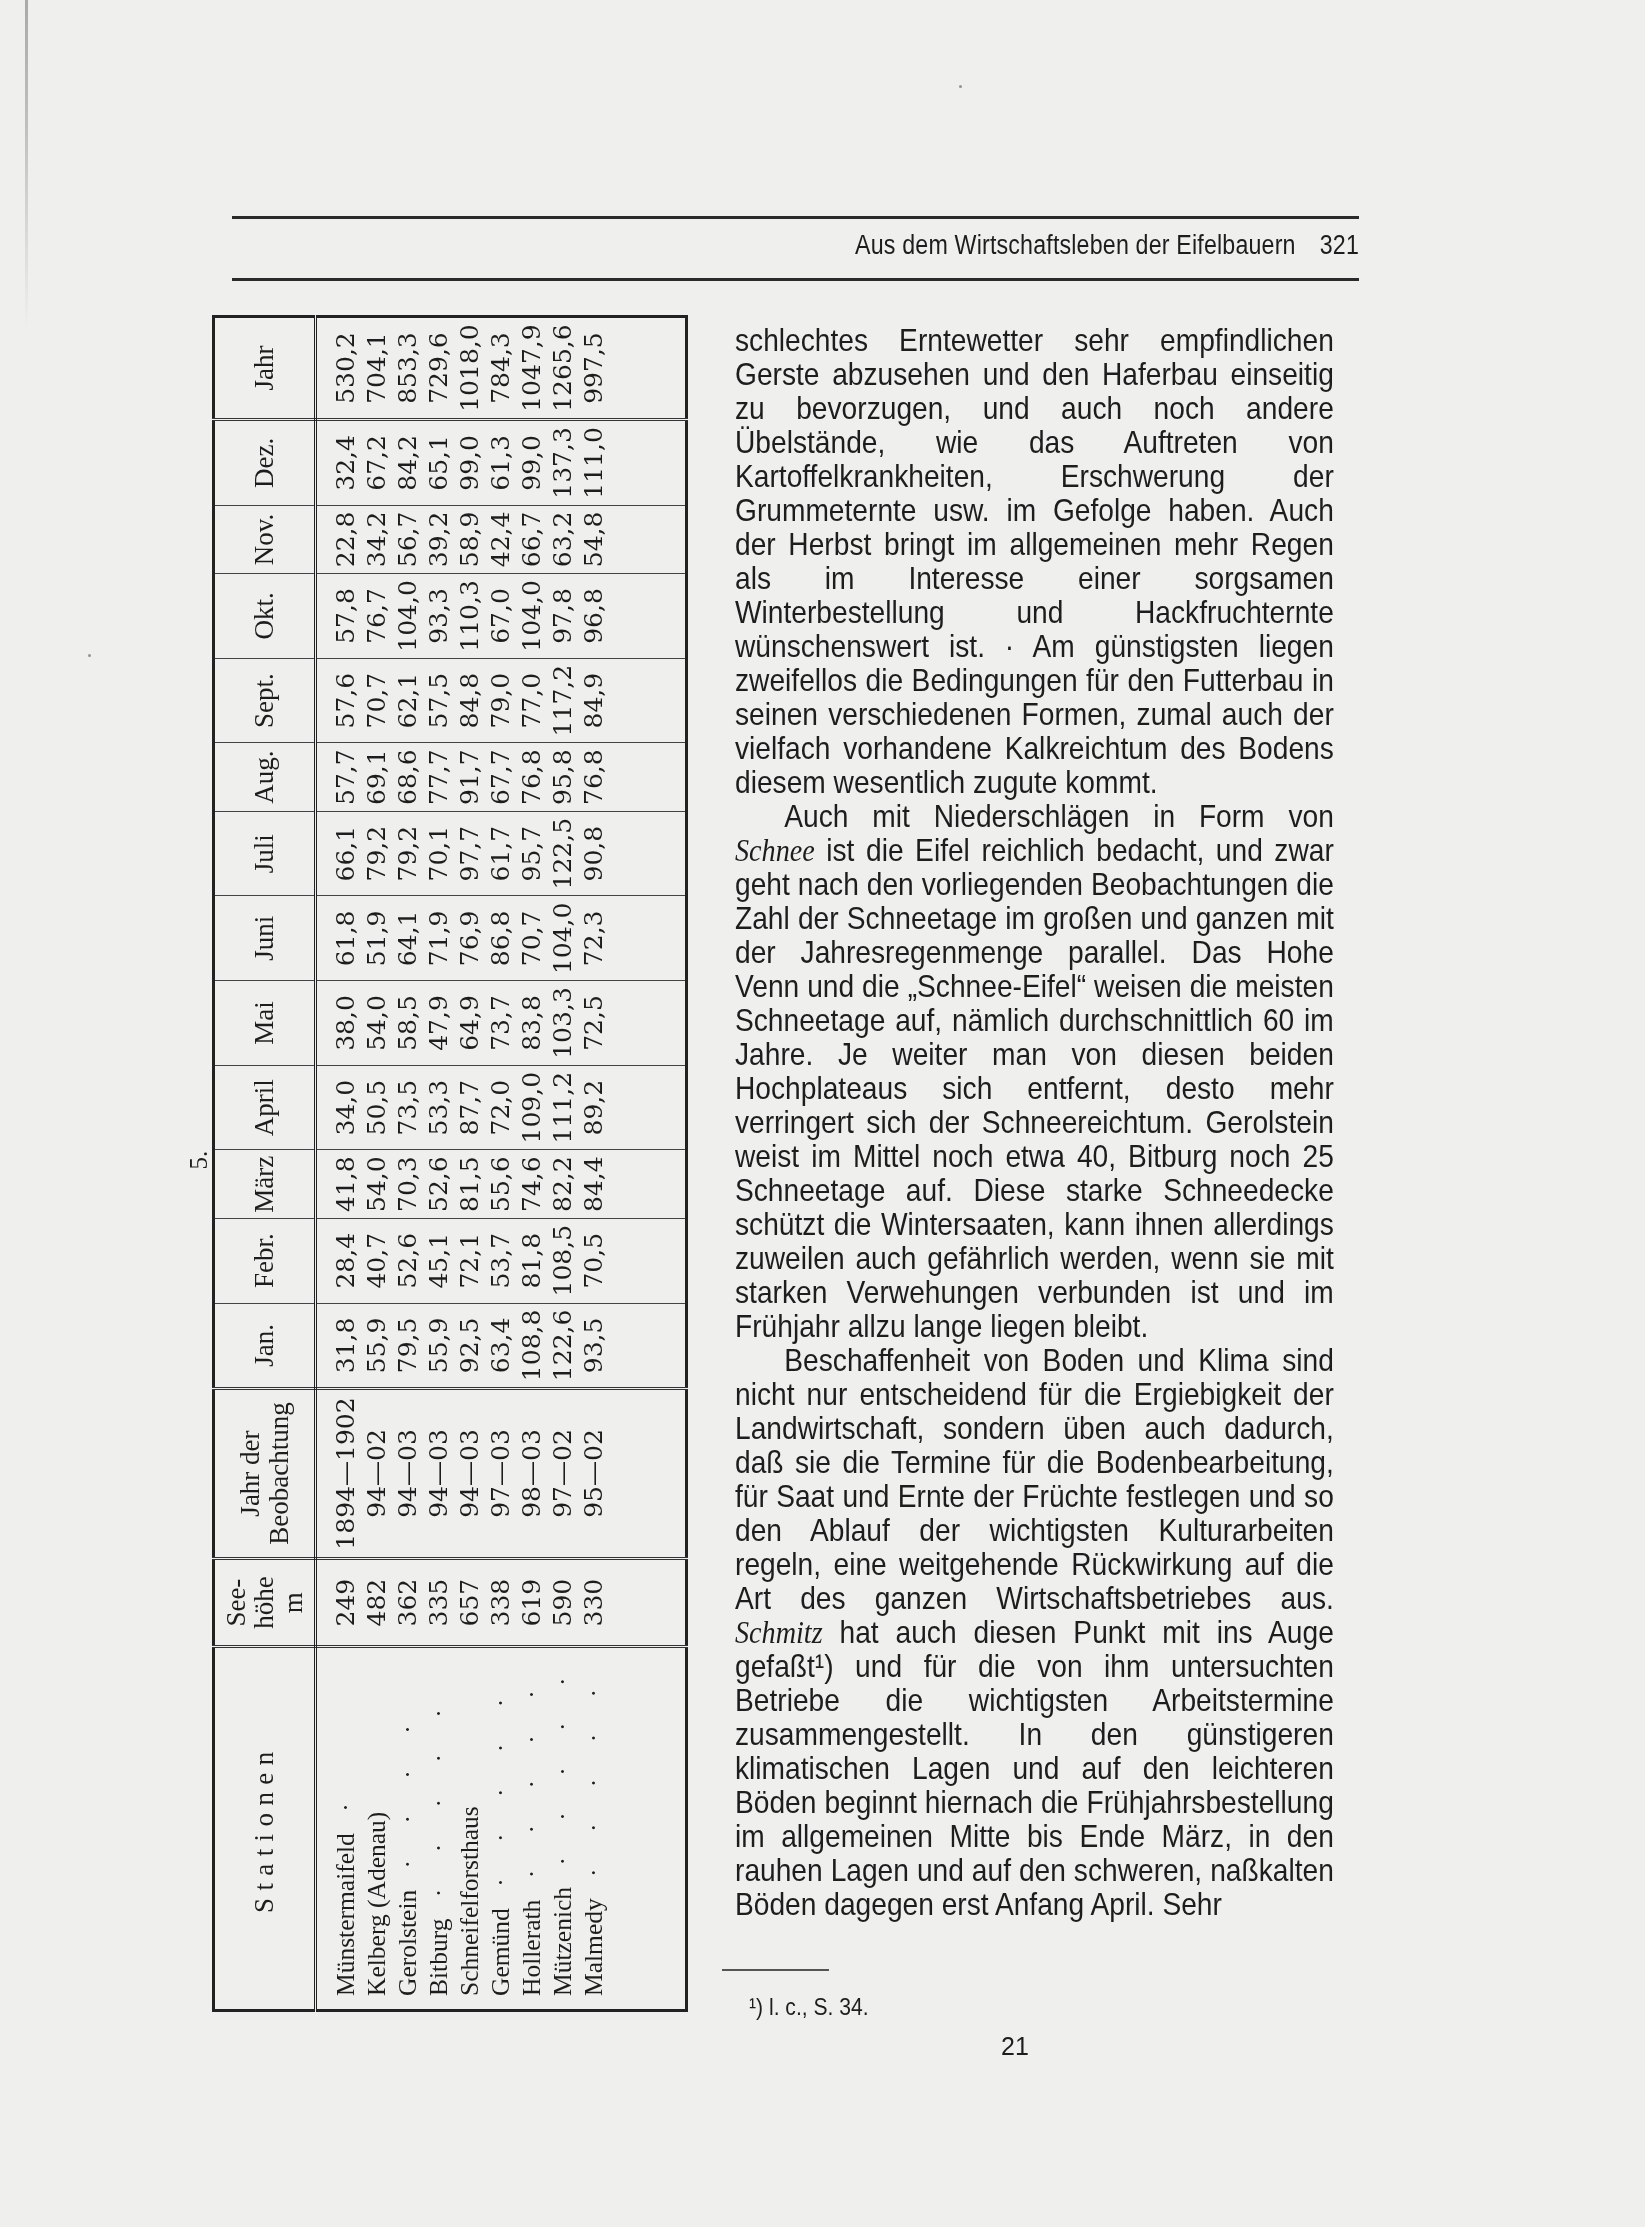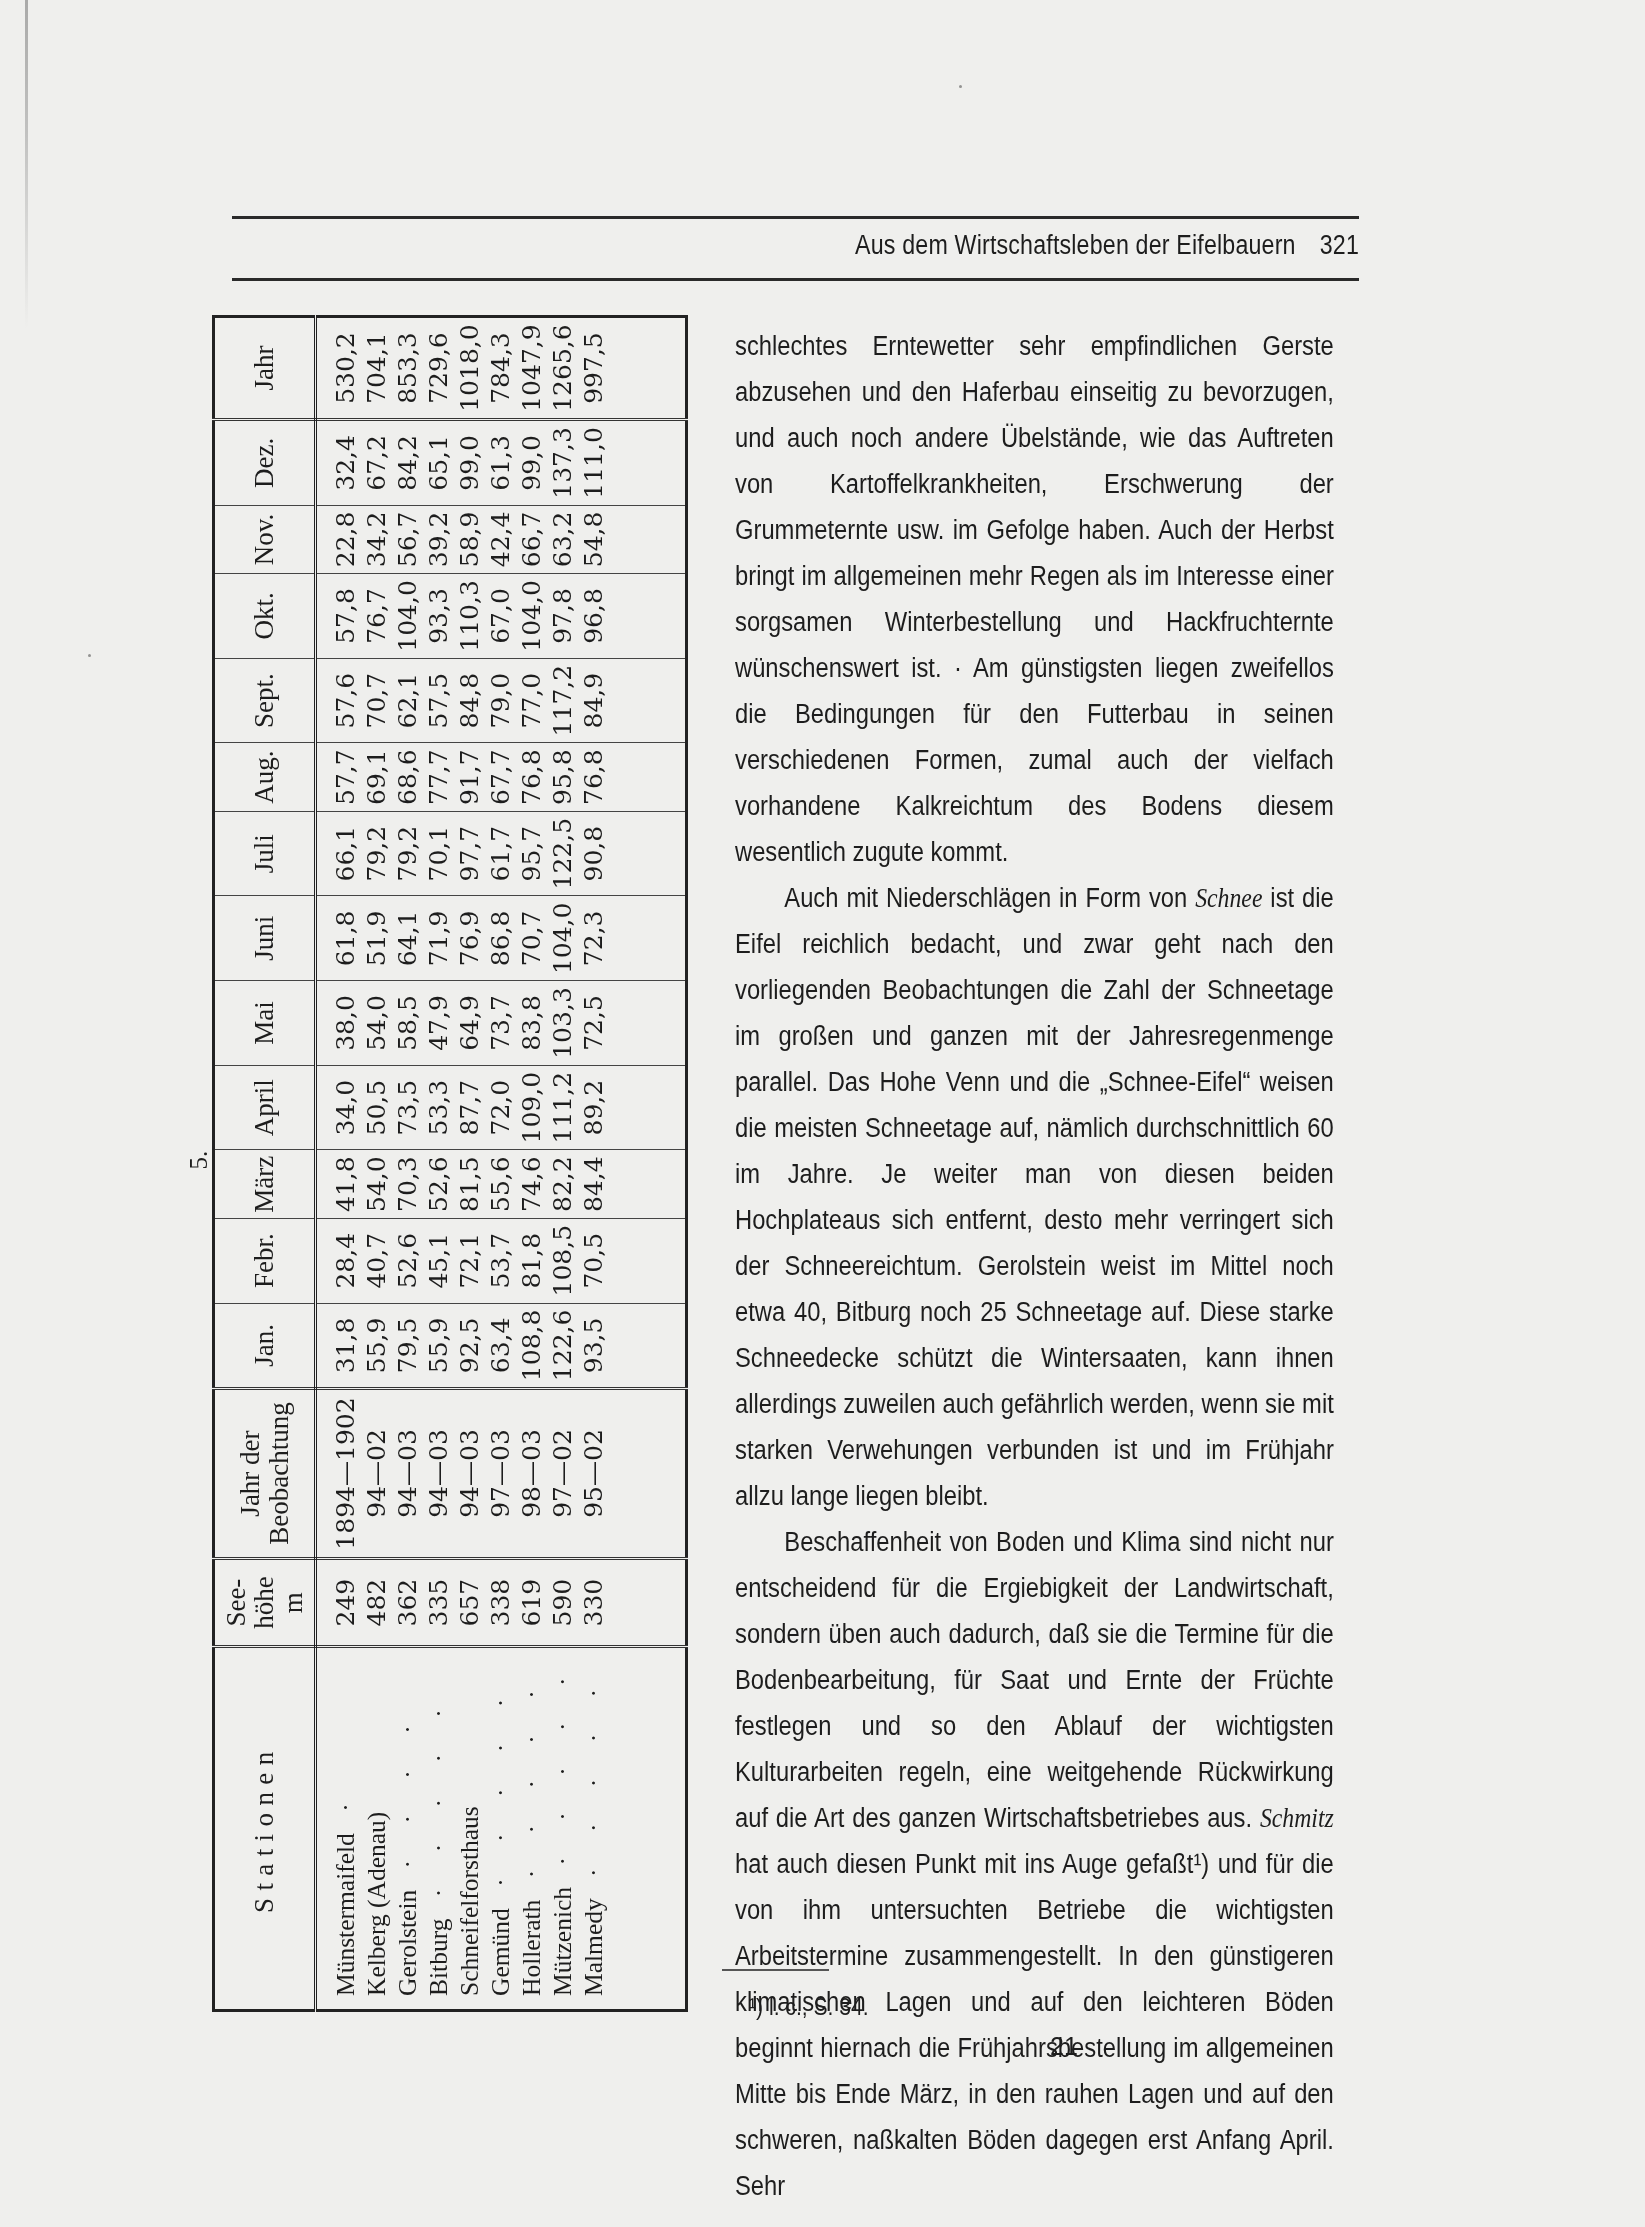--- a/index.html
+++ b/index.html
@@ -65,34 +65,34 @@
 
     .table-number {
       position: absolute; left: 190px; top: 1146px;
       font-size: 25px; transform: rotate(-90deg);
     }
 
     
     .body-text {
       position: absolute; left: 735px; top: 323px; width: 599px;
       font-family: "Liberation Sans Narrow", "Liberation Sans", sans-serif;
-      font-size: 27px; line-height: 46px;
+      font-size: 32px; line-height: 34px;
       text-align: justify;
     }
     .body-text p { margin: 0; text-indent: 0; transform: scaleX(0.88); transform-origin: left top; width: 113.6%; }
     .body-text p.indent { text-indent: 56px; }
     .body-text em { font-family: "Liberation Serif", serif; font-style: italic; }
     .footnote-rule { position: absolute; left: 722px; top: 1969px; width: 107px; height: 1.6px; background: #555; }
     .footnote {
       position: absolute; left: 749px; top: 1993px;
       font-family: "Liberation Sans Narrow", "Liberation Sans", sans-serif; font-size: 24px;
       transform: scaleX(0.88); transform-origin: left top;
     }
     .signature {
-      position: absolute; left: 1050px; top: 2032px;
+      position: absolute; left: 1001px; top: 2032px;
       font-family: "Liberation Sans Narrow", "Liberation Sans", sans-serif; font-size: 25px;
     }
     .speck { position: absolute; width: 3.3px; height: 3.3px; border-radius: 50%; background: #555; opacity: .6; }
   </style>
 </head>
 <body>
 
 <div class="page-edge"></div>
 
 <div class="rule-top"></div>

